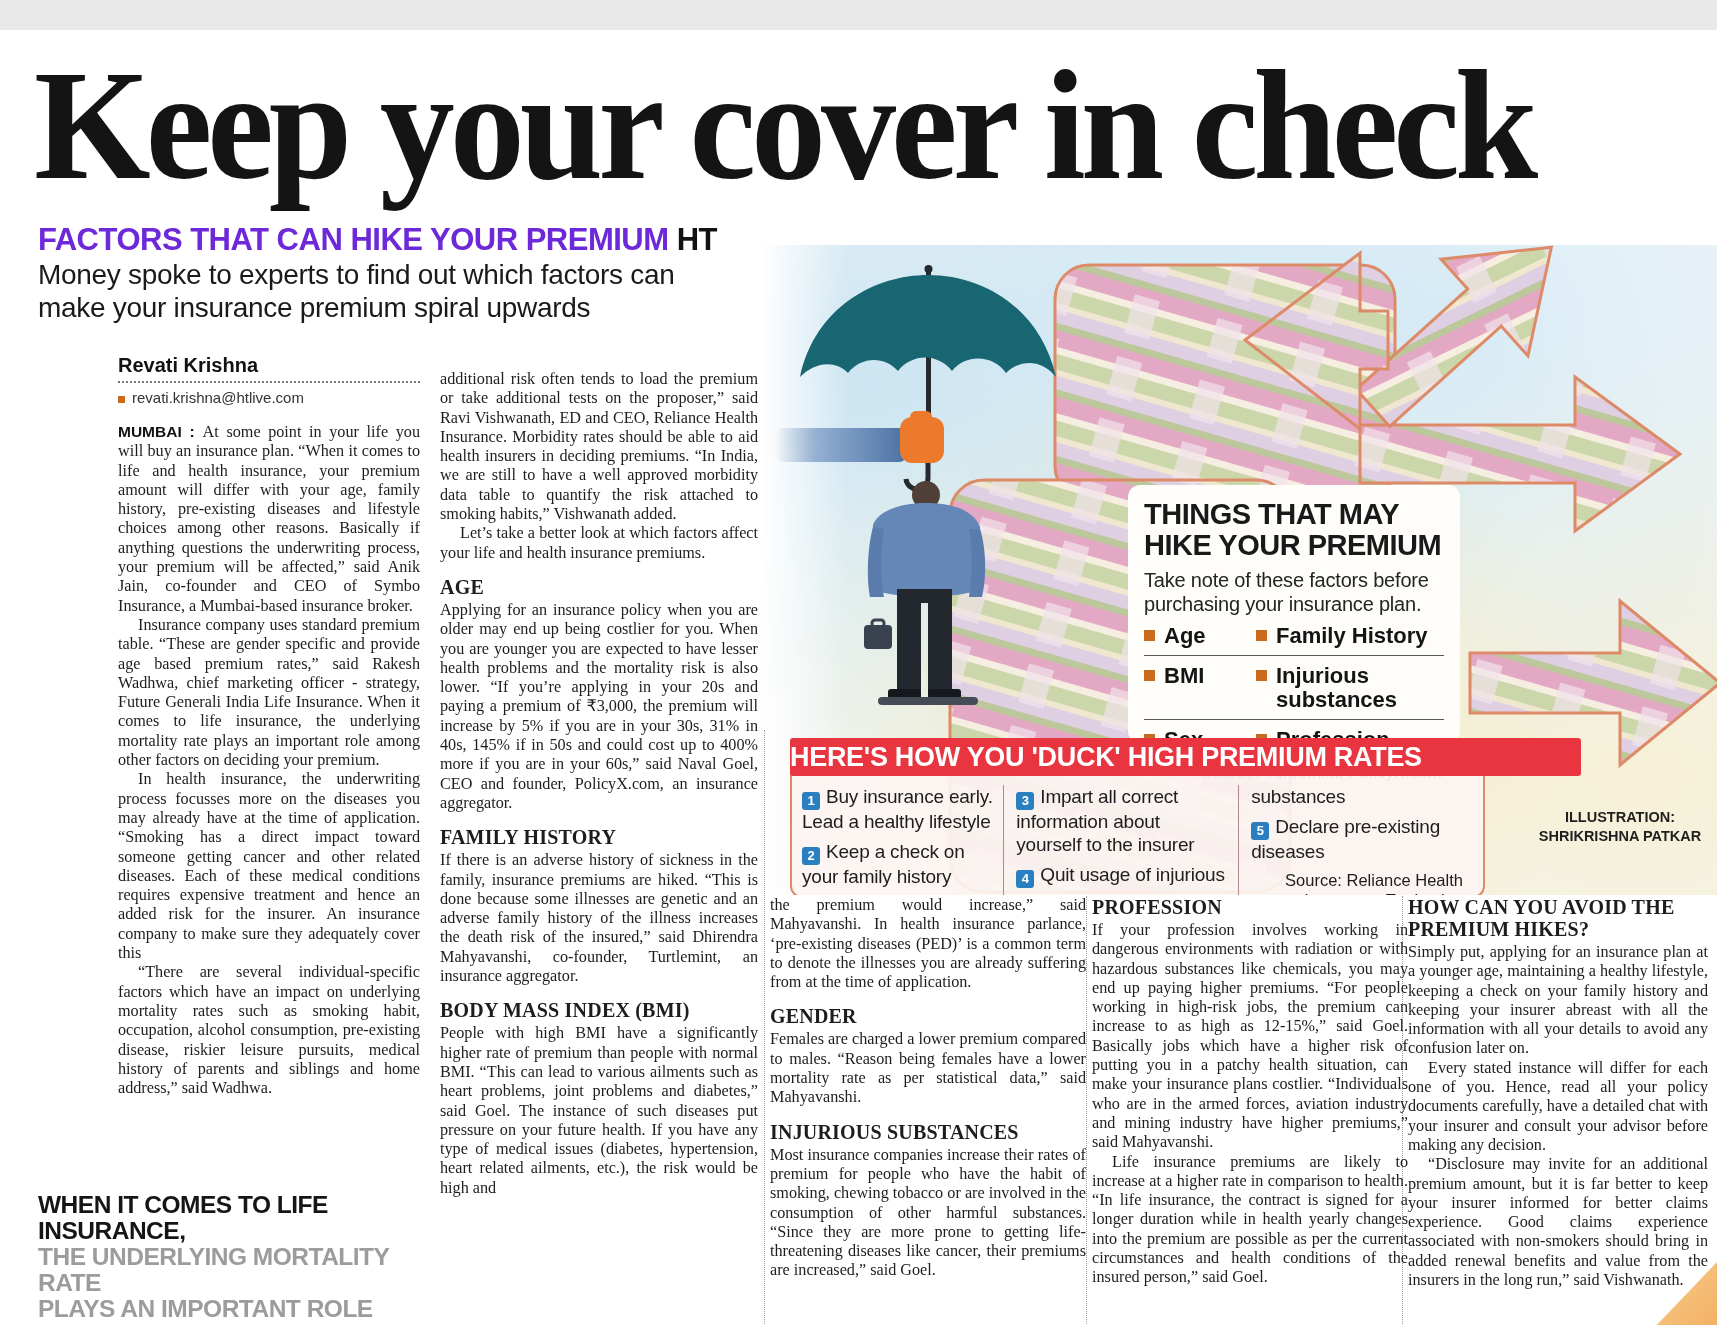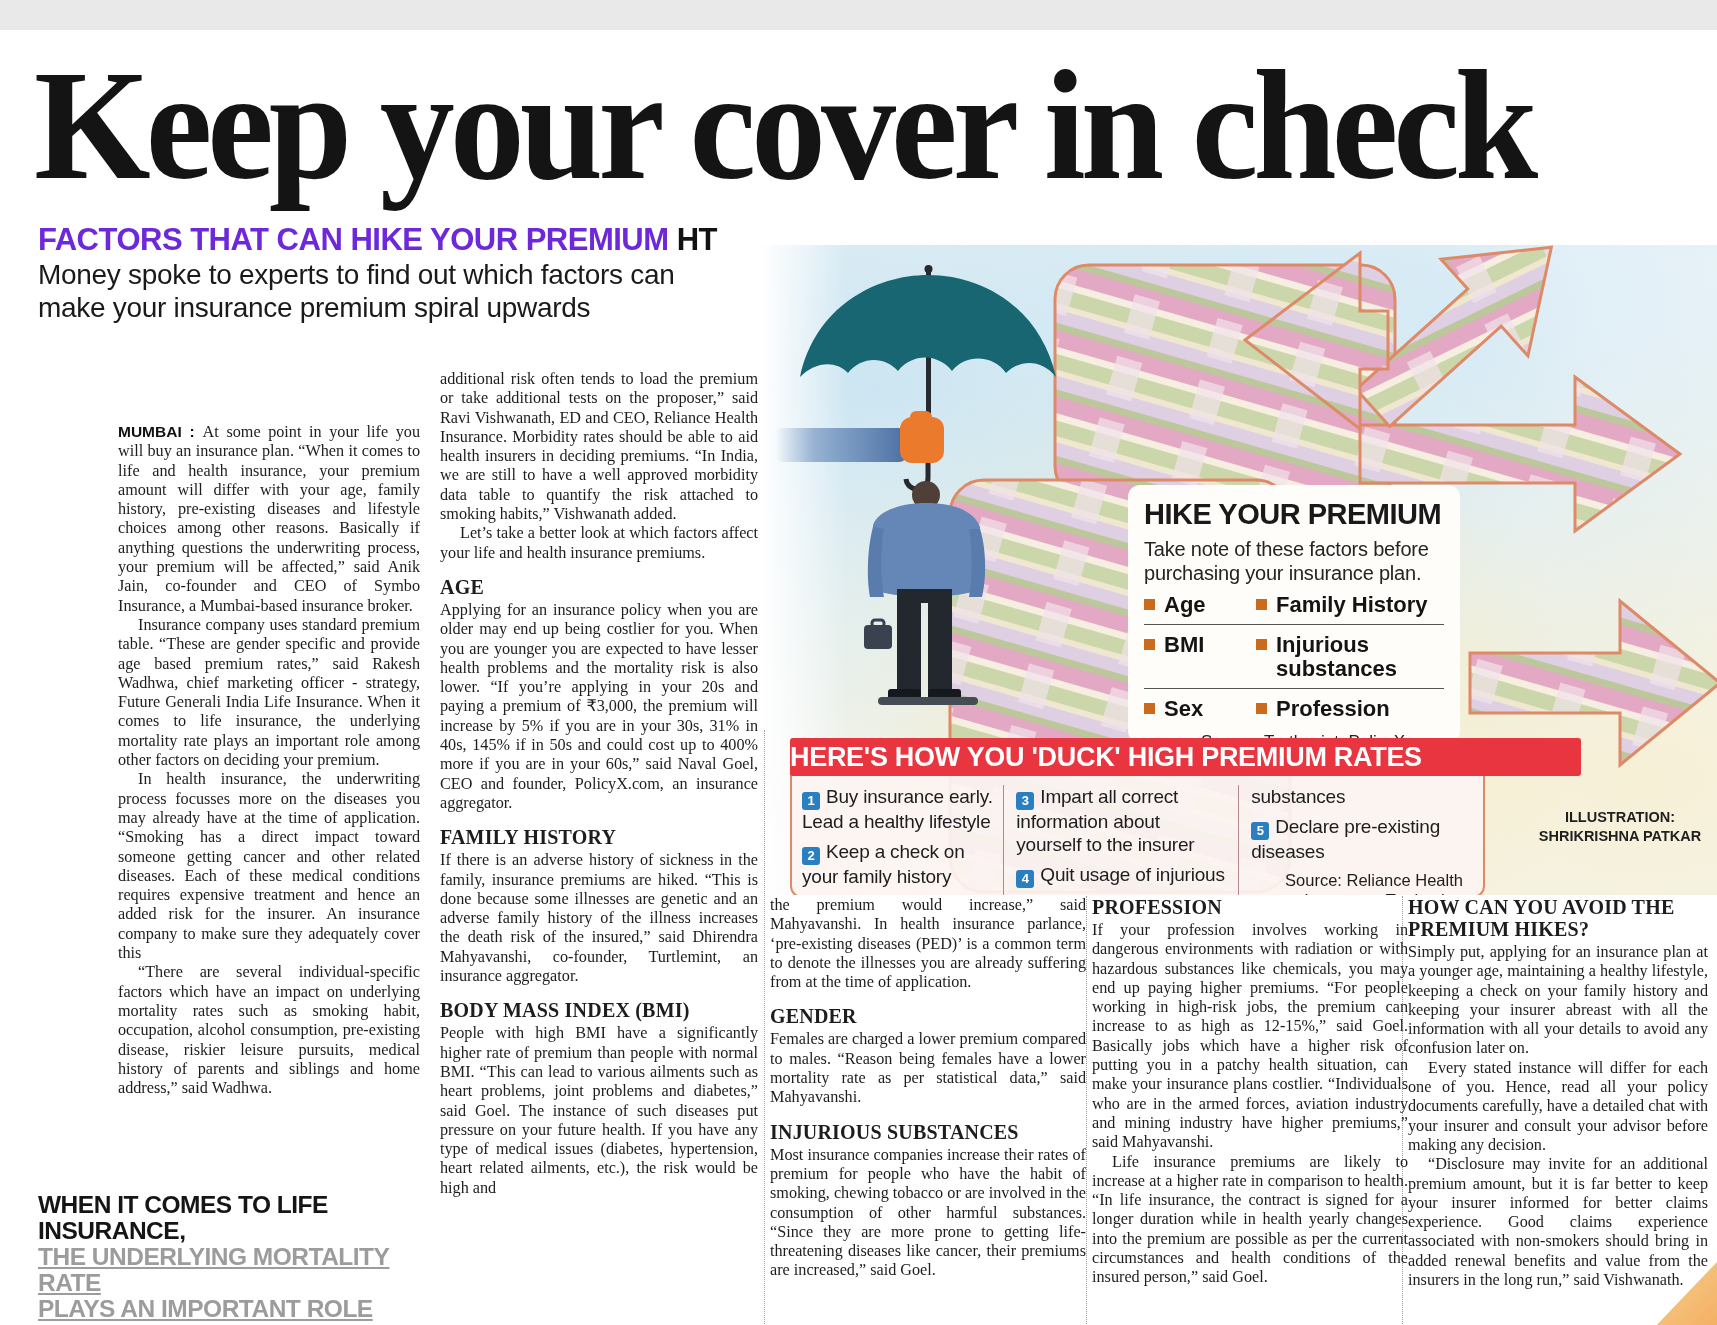--- a/index.html
+++ b/index.html
@@ -29,21 +29,21 @@
   .sh.first{margin-top:0;}
   #col1{left:118px;top:392px;width:302px;}
   #col2{left:440px;top:340px;width:318px;}
   #col3{left:770px;top:866px;width:316px;}
   #col4{left:1092px;top:866px;width:316px;}
   #col5{left:1408px;top:866px;width:300px;}
   
   .pullquote{position:absolute;left:38px;top:1162px;width:398px;
     font:bold 24.5px/26px "Liberation Sans",sans-serif;letter-spacing:-0.5px;}
   .pq-black{color:#151515;}
-  .pq-gray{color:#9c9c9c;text-decoration:underline;}
+  .pq-gray{color:#9c9c9c;}
   
   .illus{position:absolute;left:760px;top:215px;width:957px;height:650px;overflow:hidden;z-index:1;
     background:
      linear-gradient(90deg,#ffffff 0,rgba(255,255,255,0) 9%),
      radial-gradient(ellipse at 12% 22%,rgba(176,216,236,.6),rgba(176,216,236,0) 60%),
      radial-gradient(ellipse at 40% 72%,rgba(247,227,156,.55),rgba(247,227,156,0) 55%),
      radial-gradient(ellipse at 72% 12%,rgba(198,228,244,.55),rgba(198,228,244,0) 55%),
      radial-gradient(ellipse at 92% 82%,rgba(250,233,180,.5),rgba(250,233,180,0) 60%),
      radial-gradient(ellipse at 28% 45%,rgba(255,255,255,.85),rgba(255,255,255,0) 60%),
      #f3f7f9;}
@@ -97,20 +97,26 @@
 
   <div class="kicker">
     <div class="l1">
       <span class="kblue">FACTORS THAT CAN HIKE YOUR PREMIUM</span>
       <span class="kblack">HT</span>
     </div>
     <div class="l">Money spoke to experts to find out which factors can</div>
     <div class="l">make your insurance premium spiral upwards</div>
   </div>
 
+  <div class="byline">
+    <div class="name">Revati Krishna</div>
+    <div class="email">
+      <span class="sq"></span><span>revati.krishna@htlive.com</span>
+    </div>
+  </div>
 
   <div class="col" id="col1">
     <p><span class="dl">MUMBAI : </span><span>At some point in your life you will buy an insurance plan. “When it comes to life and health insurance, your premium amount will differ with your age, family history, pre-existing diseases and lifestyle choices among other reasons. Basically if anything questions the underwriting process, your premium will be affected,” said Anik Jain, co-founder and CEO of Symbo Insurance, a Mumbai-based insurance broker.</span></p>
     <p class="ind">Insurance company uses standard premium table. “These are gender specific and provide age based premium rates,” said Rakesh Wadhwa, chief marketing officer - strategy, Future Generali India Life Insurance. When it comes to life insurance, the underlying mortality rate plays an important role among other factors on deciding your premium.</p>
     <p class="ind">In health insurance, the underwriting process focusses more on the diseases you may already have at the time of application. “Smoking has a direct impact toward someone getting cancer and other related diseases. Each of these medical conditions requires expensive treatment and hence an added risk for the insurer. An insurance company to make sure they adequately cover this</p>
     <p class="ind">“There are several individual-specific factors which have an impact on underlying mortality rates such as smoking habit, occupation, alcohol consumption, pre-existing disease, riskier leisure pursuits, medical history of parents and siblings and home address,” said Wadhwa.</p>
   </div>
 
   <div class="pullquote">
     <div class="pq-black">WHEN IT COMES TO LIFE INSURANCE,</div>
@@ -179,20 +185,21 @@
         <rect x="168" y="348" width="24" height="100" fill="#23272e"></rect>
         <rect x="128" y="444" width="33" height="10" rx="3" fill="#15181d"></rect>
         <rect x="168" y="444" width="33" height="10" rx="3" fill="#15181d"></rect>
         <rect x="118" y="452" width="100" height="8" rx="4" fill="#464c55"></rect>
         <rect x="112" y="375" width="12" height="7" rx="3" fill="none" stroke="#39424e" stroke-width="3"></rect>
         <rect x="104" y="380" width="28" height="24" rx="4" fill="#39424e"></rect>
       </g>
     </svg>
 
     <div class="infobox">
+      <div class="ib-title">THINGS THAT MAY</div>
       <div class="ib-title">HIKE YOUR PREMIUM</div>
       <div class="ib-sub">Take note of these factors before purchasing your insurance plan.</div>
       <div class="ib-row">
         <div class="ib-cell c1">
             <span class="obul"></span>
             <span>Age</span>
           </div>
         <div class="ib-cell c2">
             <span class="obul"></span>
             <span>Family History</span>

